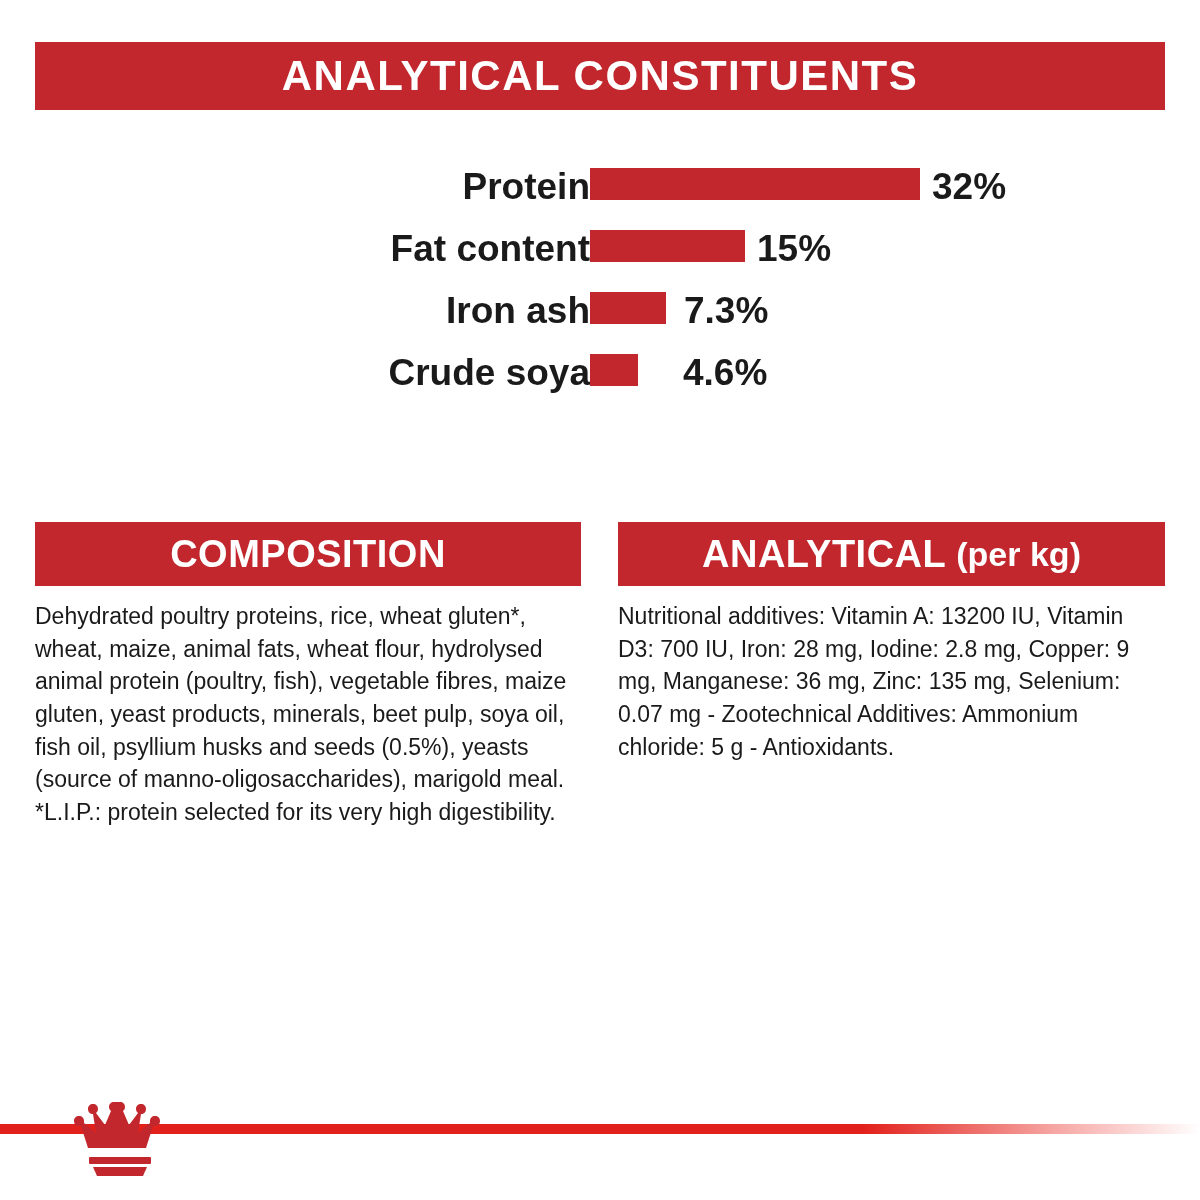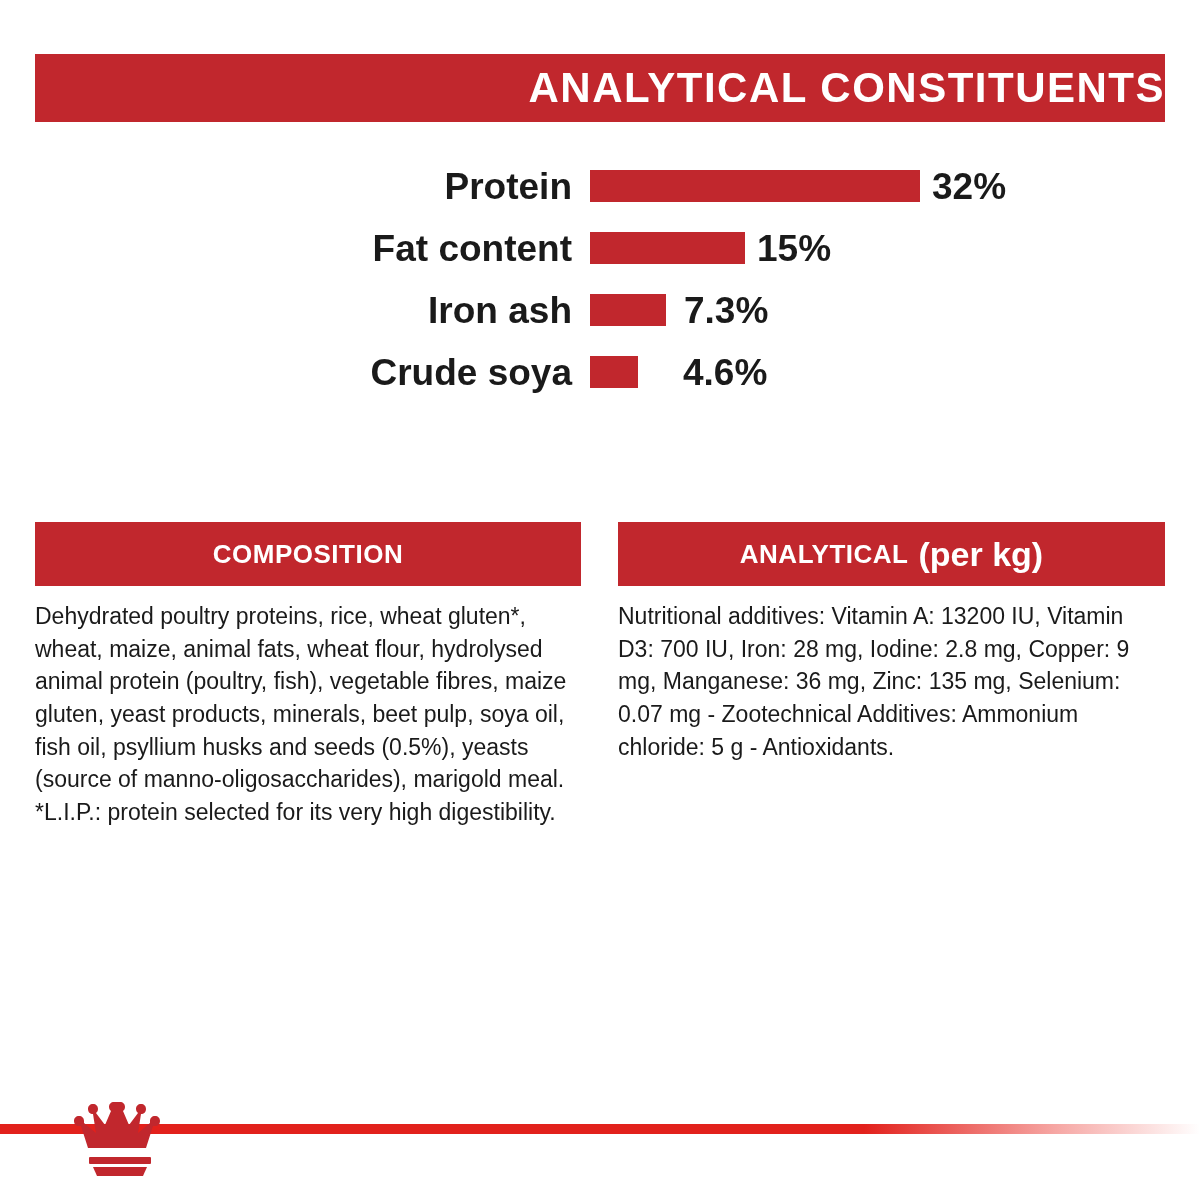--- a/index.html
+++ b/index.html
@@ -12,27 +12,27 @@
     background: #ffffff;
     font-family: "Liberation Sans", sans-serif;
     position: relative;
     overflow: hidden;
   }
 
   
   .banner {
     position: absolute;
     left: 35px;
-    top: 54px;
+    top: 42px;
     width: 1130px;
     height: 68px;
     background: #c1272d;
     display: flex;
     align-items: center;
-    justify-content: flex-end;
+    justify-content: center;
   }
   .banner-title {
     color: #ffffff;
     font-size: 42px;
     font-weight: bold;
     letter-spacing: 1.5px;
     line-height: 1;
   }
 
   
@@ -43,30 +43,29 @@
     width: 1130px;
   }
   .chart-row {
     display: flex;
     align-items: center;
     height: 62px;
   }
   .chart-label {
     width: 555px;
     text-align: right;
-    padding-right: 18px;
     box-sizing: border-box;
     font-size: 37px;
     font-weight: bold;
     color: #1a1a1a;
     line-height: 1;
   }
   .chart-bar-wrap {
     display: flex;
-    align-items: center;
+    align-items: flex-start;
   }
   .chart-bar {
     height: 32px;
     background: #c1272d;
   }
   .chart-value {
     font-size: 37px;
     font-weight: bold;
     color: #1a1a1a;
     line-height: 1;
@@ -84,21 +83,21 @@
   .section-header {
     background: #c1272d;
     height: 64px;
     display: flex;
     align-items: center;
     justify-content: center;
     gap: 10px;
   }
   .section-header .h-main {
     color: #ffffff;
-    font-size: 26px;
+    font-size: 38px;
     font-weight: bold;
     letter-spacing: 0.5px;
     line-height: 1;
   }
   .section-header .h-sub {
     color: #ffffff;
     font-size: 34px;
     font-weight: bold;
     line-height: 1;
   }

